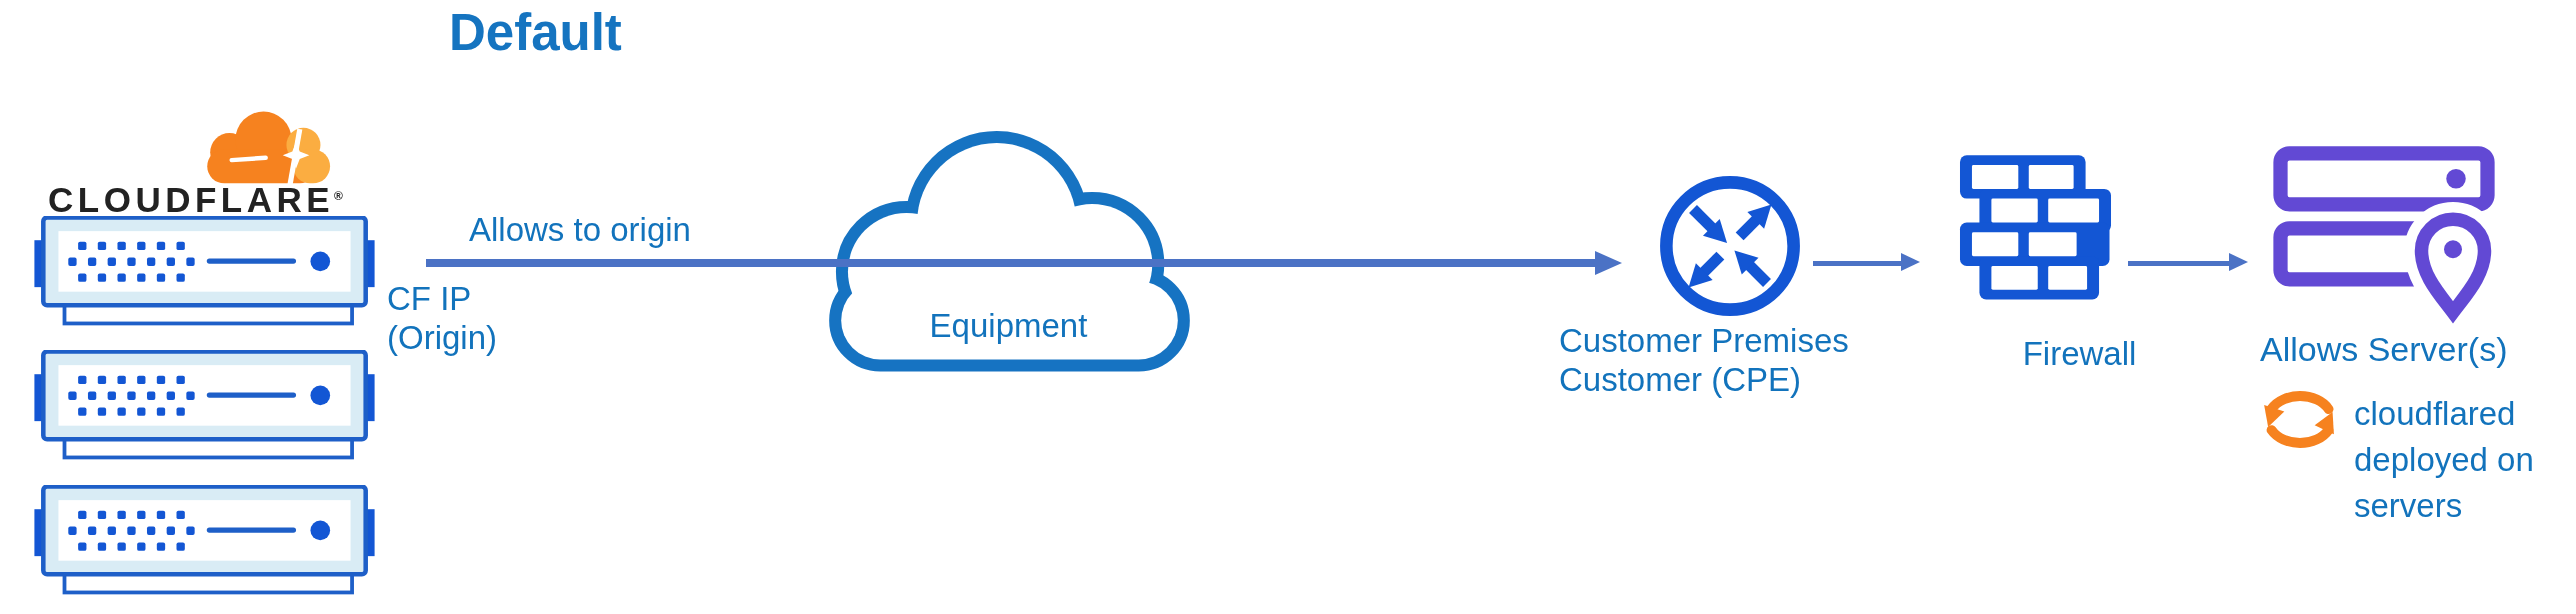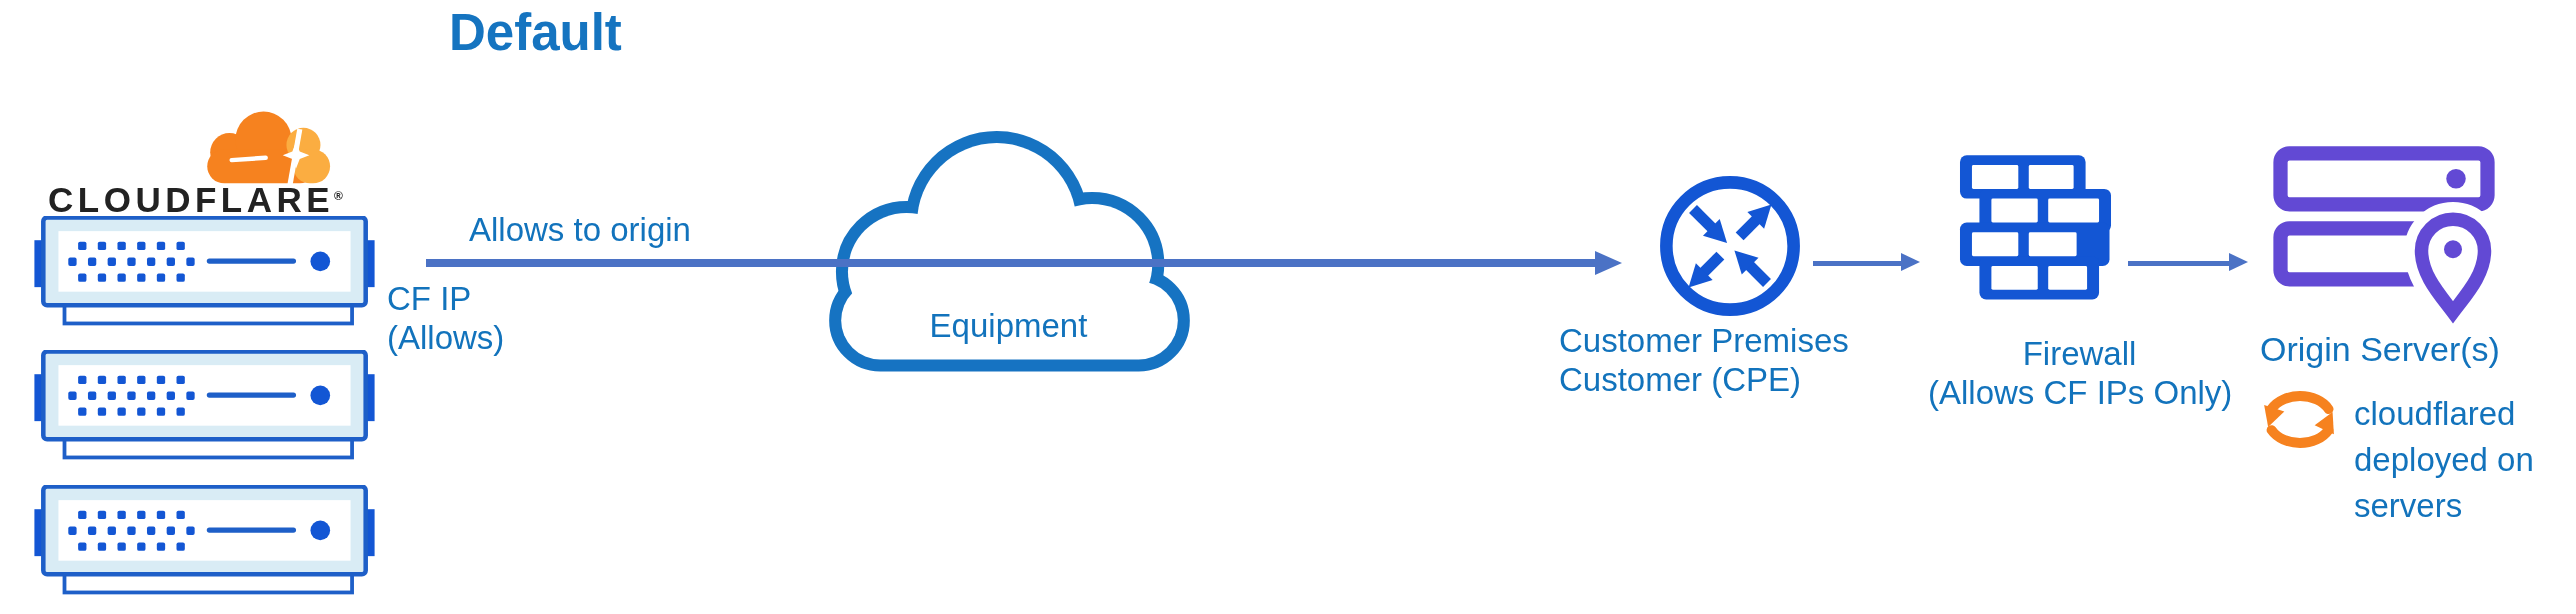--- a/index.html
+++ b/index.html
@@ -121,21 +121,21 @@
       <circle cx="235" cy="150" r="106"></circle>
       <circle cx="362" cy="205" r="80"></circle>
       <rect x="28" y="228" width="448" height="104" rx="52"></rect>
     </g>
   </svg>
 
   <div class="arrow" id="arrow-main"></div>
   <div class="lbl" id="lbl-request">Allows to origin</div>
   <div class="lbl" id="lbl-cfip">
     <span>CF IP</span>
-    <span>(Allows)</span>
+    <span>(Origin)</span>
   </div>
   <div class="lbl" id="lbl-internet">Equipment</div>
 
   <svg class="abs" style="left:1656px;top:172px" width="148" height="148" viewBox="0 0 200 200">
     <circle cx="100" cy="100" r="86" fill="#fff" class="s-blue" stroke-width="17"></circle>
     <g class="s-blue" stroke-width="15">
       <line x1="50" y1="50" x2="80" y2="80"></line>
       <line x1="150" y1="150" x2="122" y2="122"></line>
       <line x1="113" y1="87" x2="140" y2="60"></line>
       <line x1="87" y1="113" x2="60" y2="140"></line>
@@ -167,36 +167,35 @@
       <rect x="46" y="58" width="62" height="32" rx="2"></rect>
         <rect x="122" y="58" width="68" height="32" rx="2"></rect>
       <rect x="20" y="103" width="62" height="32" rx="2"></rect>
         <rect x="96" y="103" width="64" height="32" rx="2"></rect>
       <rect x="46" y="148" width="62" height="32" rx="2"></rect>
         <rect x="122" y="148" width="52" height="32" rx="2"></rect>
     </g>
   </svg>
   <div class="lbl" id="lbl-firewall">
     <span>Firewall</span>
-    <span>(Allows CF IPs Only)</span>
   </div>
 
   <div class="arrow" id="arrow-3"></div>
 
   <svg class="abs" style="left:2273px;top:145px" width="225" height="189" viewBox="0 0 300 250">
     <rect x="10" y="10" width="276" height="68" rx="12" fill="#fff" class="s-purple" stroke-width="19"></rect>
     <circle cx="244" cy="44" r="13" class="f-purple"></circle>
     <rect x="10" y="110" width="212" height="68" rx="12" fill="#fff" class="s-purple" stroke-width="19"></rect>
     <g>
       <path d="M 240 222 C 222 198 198 172 198 140 A 42 42 0 1 1 282 140 C 282 172 258 198 240 222 Z" fill="#fff" stroke="#fff" stroke-width="46"></path>
       <path d="M 240 222 C 222 198 198 172 198 140 A 42 42 0 1 1 282 140 C 282 172 258 198 240 222 Z" fill="#fff" class="s-purple" stroke-width="18"></path>
       <circle cx="240" cy="138" r="12" class="f-purple"></circle>
     </g>
   </svg>
-  <div class="lbl" id="lbl-origin">Origin Server(s)</div>
+  <div class="lbl" id="lbl-origin">Allows Server(s)</div>
 
   <svg class="abs" style="left:2256px;top:383px" width="91" height="73" viewBox="0 0 120 96">
     <ellipse cx="58" cy="48" rx="42" ry="31" fill="none" class="s-orange" stroke-width="13" stroke-linecap="round" stroke-dasharray="85 30.3" stroke-dashoffset="-15"></ellipse>
     <g class="f-orange">
       <path d="M0 0 L-26 -14 L-26 14 Z" transform="translate(16,58) rotate(108)"></path>
       <path d="M0 0 L-26 -14 L-26 14 Z" transform="translate(101,38) rotate(-65)"></path>
     </g>
   </svg>
   <div class="lbl" id="lbl-note">
     <span>cloudflared</span>

